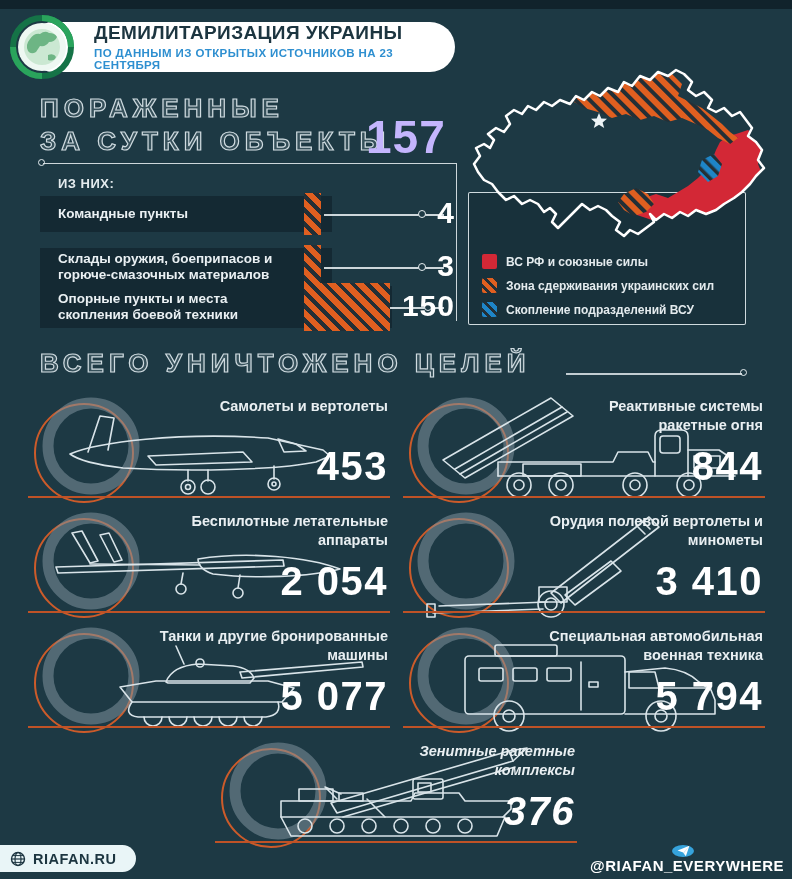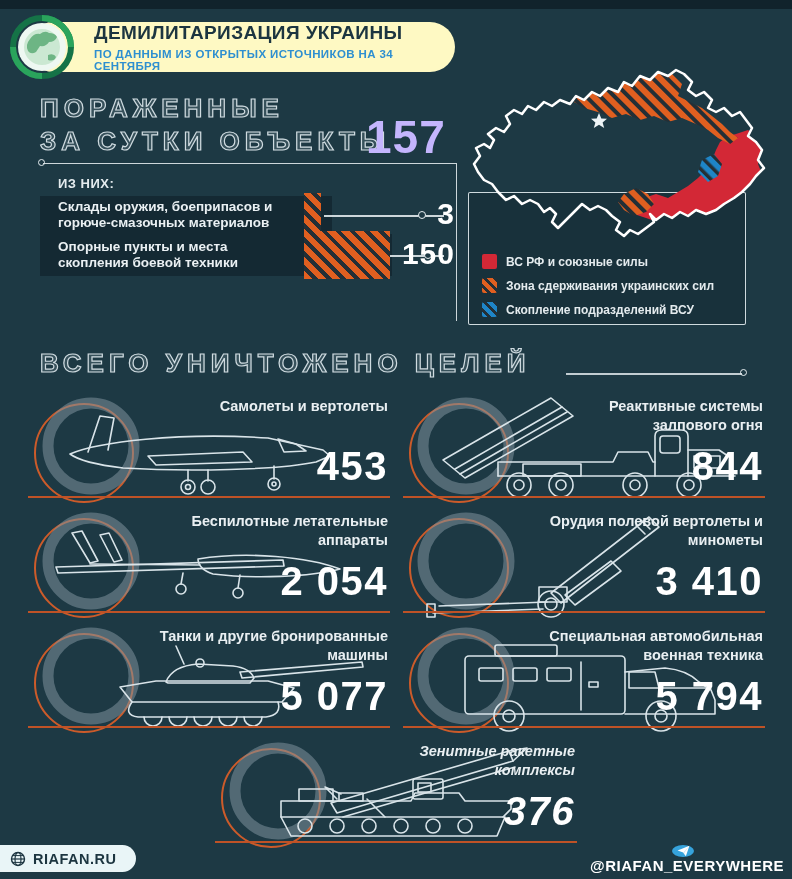--- a/index.html
+++ b/index.html
@@ -9,22 +9,22 @@
     background:#1d3944;
     font-family:"Liberation Sans","DejaVu Sans",sans-serif;
     color:#eef4f6;
     overflow:hidden;
   }
   .top-shade { position:absolute; left:0; top:0; width:792px; height:9px; background:rgba(5,14,19,.5); }
 
   
   .header-pill {
     position:absolute; left:28px; top:22px; width:427px; height:50px;
-    background:#fef9c3; border-radius:26px;
-    display:flex; flex-direction:column; justify-content:space-between; padding-left:66px;
+    background:#ffffff; border-radius:26px;
+    display:flex; flex-direction:column; justify-content:flex-start; padding-left:66px;
   }
   .header-title { font-size:19px; font-weight:bold; color:#1c3540; letter-spacing:.4px; }
   .header-sub { font-size:11.5px; font-weight:bold; color:#2e8fd0; letter-spacing:.4px; margin-top:3px; }
   .logo { position:absolute; left:10px; top:15px; width:64px; height:64px; }
 
   
   .outline-text {
     font-size:26px; font-weight:bold; letter-spacing:5px;
     color:rgba(223,232,236,.14);
     -webkit-text-stroke:1.2px #cfdbe0;
@@ -135,21 +135,21 @@
   }
   .tg-handle { font-size:15px; font-weight:bold; color:#fff; letter-spacing:.5px; }
 </style>
 </head>
 <body>
 
 <div class="top-shade"></div>
 
 <div class="header-pill">
   <div class="header-title">ДЕМИЛИТАРИЗАЦИЯ УКРАИНЫ</div>
-  <div class="header-sub">ПО ДАННЫМ ИЗ ОТКРЫТЫХ ИСТОЧНИКОВ НА 34 СЕНТЯБРЯ</div>
+  <div class="header-sub">ПО ДАННЫМ ИЗ ОТКРЫТЫХ ИСТОЧНИКОВ НА 23 СЕНТЯБРЯ</div>
 </div>
 <svg class="logo" viewBox="0 0 64 64">
   <circle cx="32" cy="32" r="29" fill="none" stroke="#157347" stroke-width="6"></circle>
   <path d="M32,3 a29,29 0 0 1 29,29" fill="none" stroke="#2aa45c" stroke-width="6"></path>
   <path d="M32,61 a29,29 0 0 1 -29,-29" fill="none" stroke="#2aa45c" stroke-width="6"></path>
   <circle cx="32" cy="32" r="24" fill="#eef8f2"></circle>
   <circle cx="32" cy="32" r="18" fill="#cbe8d2"></circle>
   <path d="M20,24 q4,-6 10,-5 q5,-4 9,-1 q6,0 8,4 q-2,5 -8,5 q-3,5 -9,4 l-4,6 q-5,3 -8,-1 q-3,-6 2,-12 Z" fill="#6db584"></path>
   <path d="M38,40 q6,-2 8,2 q-2,5 -8,3 Z" fill="#6db584"></path>
 </svg>
@@ -157,20 +157,29 @@
 <div class="daily-title outline-text">
   <div>ПОРАЖЕННЫЕ</div>
   <div>ЗА СУТКИ ОБЪЕКТЫ</div>
 </div>
 <div class="daily-total">157</div>
 <div class="connector"></div>
 <div class="connector-dot"></div>
 <div class="of-them">ИЗ НИХ:</div>
 
 <div class="rows">
+  <div class="stat-row r1">
+    <div class="band">
+        <div class="band-label">Командные пункты</div>
+      </div>
+    <div class="hatch-bar"></div>
+    <div class="leader"></div>
+    <div class="leader-dot"></div>
+    <div class="stat-value">4</div>
+  </div>
   <div class="stat-row r2">
     <div class="band">
         <div class="band-label" style="width:250px;">Склады оружия, боеприпасов и горюче-смазочных материалов</div>
       </div>
     <div class="hatch-bar"></div>
     <div class="leader"></div>
     <div class="leader-dot"></div>
     <div class="stat-value">3</div>
   </div>
   <div class="stat-row r3">
@@ -269,21 +278,21 @@
       <circle cx="116" cy="93" r="12"></circle>
         <circle cx="116" cy="93" r="5"></circle>
       <circle cx="158" cy="93" r="12"></circle>
         <circle cx="158" cy="93" r="5"></circle>
       <circle cx="232" cy="93" r="12"></circle>
         <circle cx="232" cy="93" r="5"></circle>
       <circle cx="286" cy="93" r="12"></circle>
         <circle cx="286" cy="93" r="5"></circle>
     </g>
   </svg>
-  <div class="item-label" style="width:190px;">Реактивные системы залпового огня</div>
+  <div class="item-label" style="width:190px;">Реактивные системы ракетные огня</div>
   <div class="item-value">844</div>
   <div class="item-underline"></div>
 </div>
 
 <div class="item pos-b1">
   <svg class="illus" viewBox="0 0 362 112">
     <circle class="ring-orange" cx="56" cy="61" r="49"></circle>
     <circle class="ring-gray" cx="63" cy="54" r="43"></circle>
     <g class="veh">
       <path d="M28,60 L255,53 L256,59 L30,66 Z"></path>

